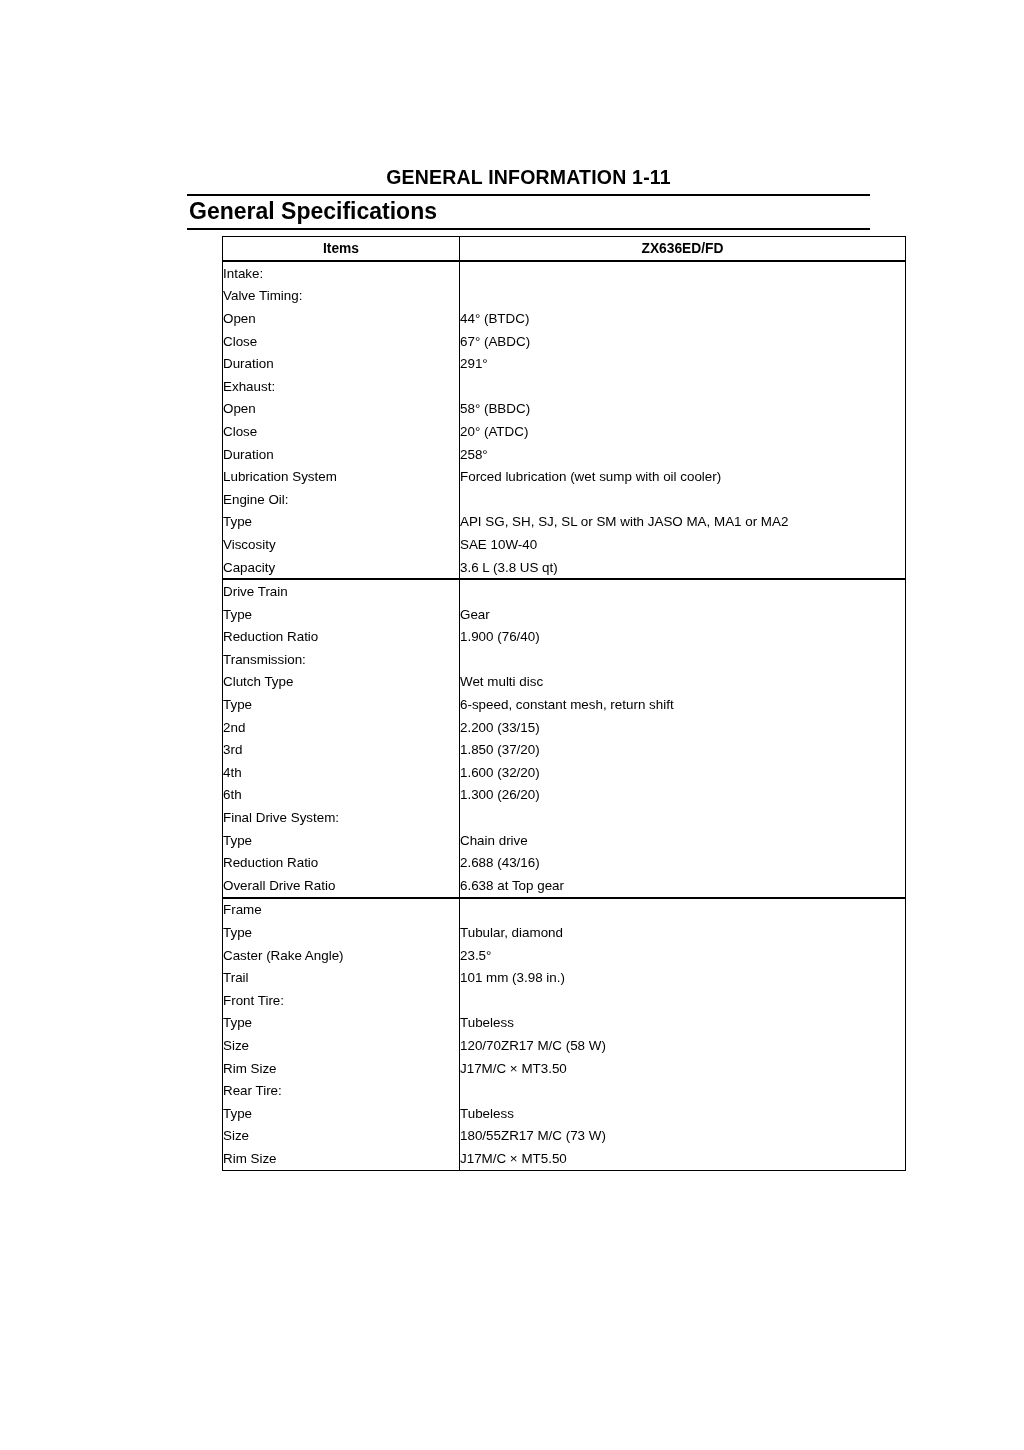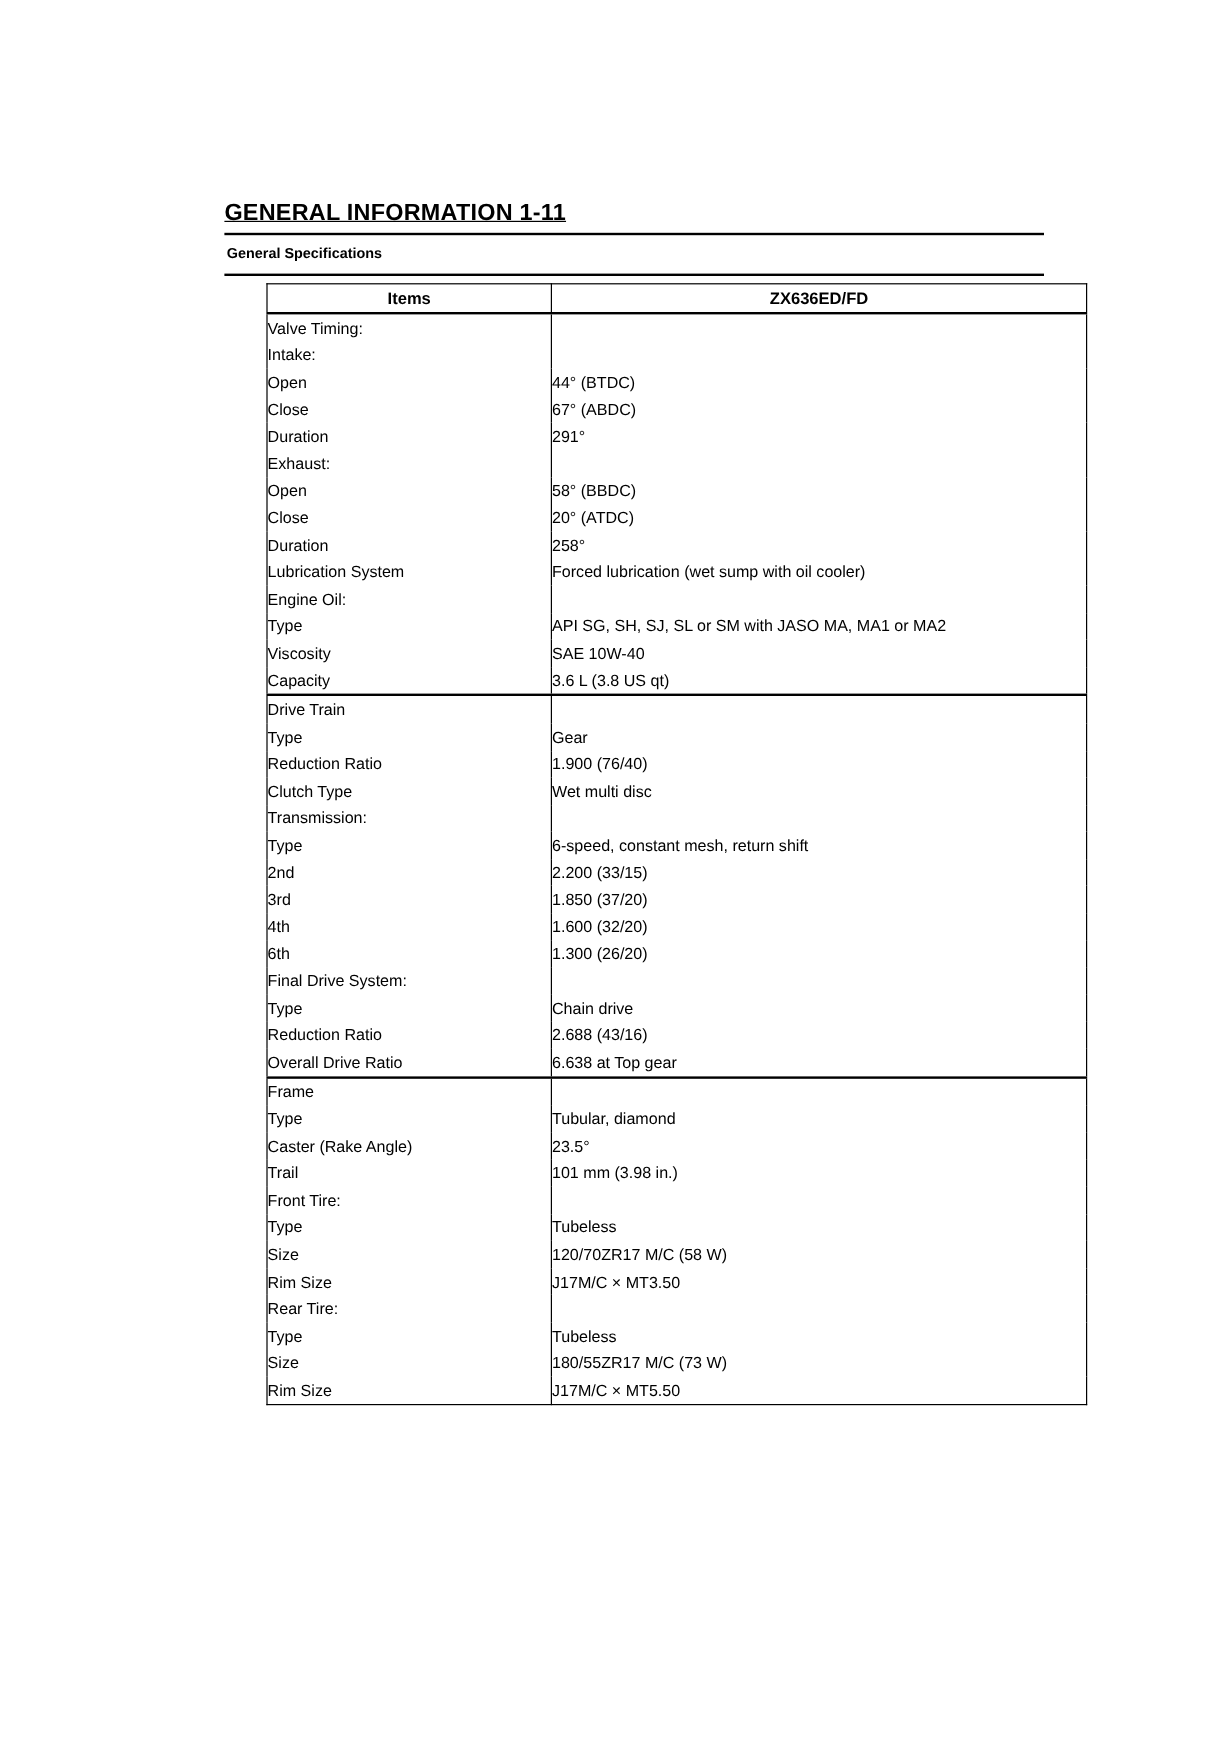--- a/index.html
+++ b/index.html
@@ -20,41 +20,40 @@
     left: 0;
     top: 0;
     width: 1024px;
     height: 1450px;
   }
   .page-header {
     position: absolute;
     left: 187px;
     top: 165px;
     width: 683px;
-    text-align: left;
+    text-align: center;
     font-size: 19.5px;
     font-weight: bold;
     letter-spacing: 0.2px;
     line-height: 24px;
     white-space: nowrap;
-    text-decoration: underline;
   }
   .rule-top {
     position: absolute;
     left: 187px;
     top: 194px;
     width: 683px;
     height: 2px;
     background: #000000;
   }
   .section-title {
     position: absolute;
     left: 189px;
     top: 200px;
-    font-size: 12px;
+    font-size: 23px;
     font-weight: bold;
     line-height: 22px;
     white-space: nowrap;
   }
   .rule-under-title {
     position: absolute;
     left: 187px;
     top: 228px;
     width: 683px;
     height: 2px;
@@ -127,25 +126,25 @@
       <col class="c-val">
     </colgroup>
     <thead>
       <tr>
         <th>Items</th>
         <th>ZX636ED/FD</th>
       </tr>
     </thead>
     <tbody id="spec-body">
         <tr>
+          <td class="cell-item lvl2">Intake:</td>
+          <td class="cell-val"></td>
+        </tr>
+        <tr>
           <td class="cell-item lvl1">Valve Timing:</td>
-          <td class="cell-val"></td>
-        </tr>
-        <tr>
-          <td class="cell-item lvl2">Intake:</td>
           <td class="cell-val"></td>
         </tr>
         <tr>
           <td class="cell-item lvl3">Open</td>
           <td class="cell-val">44° (BTDC)</td>
         </tr>
         <tr>
           <td class="cell-item lvl3">Close</td>
           <td class="cell-val">67° (ABDC)</td>
         </tr>
@@ -195,26 +194,26 @@
         </tr>
         <tr>
           <td class="cell-item lvl2">Type</td>
           <td class="cell-val">Gear</td>
         </tr>
         <tr>
           <td class="cell-item lvl2">Reduction Ratio</td>
           <td class="cell-val">1.900 (76/40)</td>
         </tr>
         <tr>
+          <td class="cell-item lvl1">Transmission:</td>
+          <td class="cell-val"></td>
+        </tr>
+        <tr>
           <td class="cell-item lvl1">Clutch Type</td>
           <td class="cell-val">Wet multi disc</td>
-        </tr>
-        <tr>
-          <td class="cell-item lvl1">Transmission:</td>
-          <td class="cell-val"></td>
         </tr>
         <tr>
           <td class="cell-item lvl2">Type</td>
           <td class="cell-val">6-speed, constant mesh, return shift</td>
         </tr>
         <tr>
           <td class="cell-item lvl3">2nd</td>
           <td class="cell-val">2.200 (33/15)</td>
         </tr>
         <tr>

